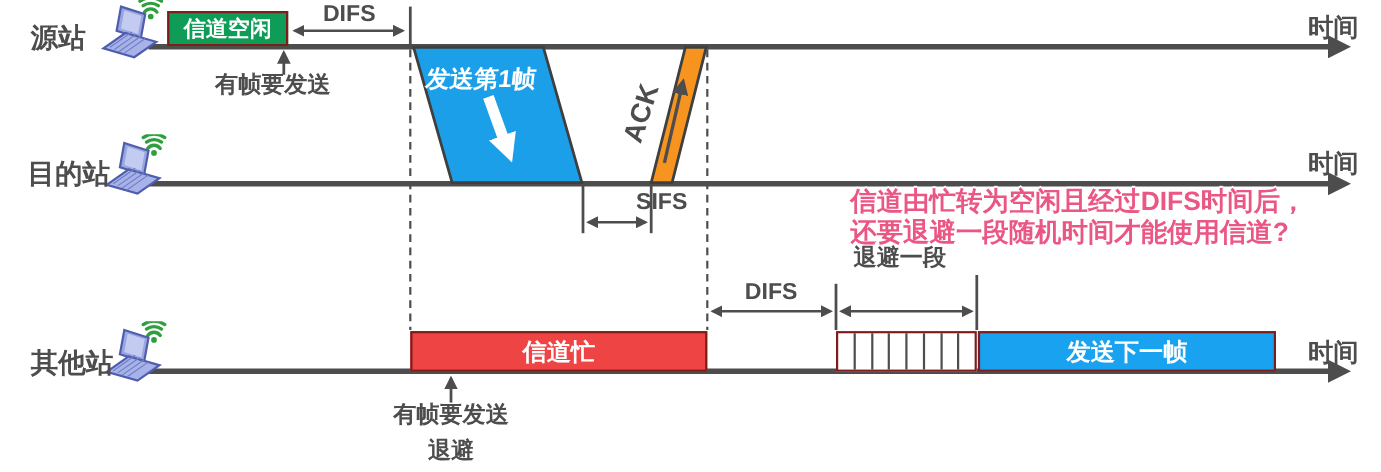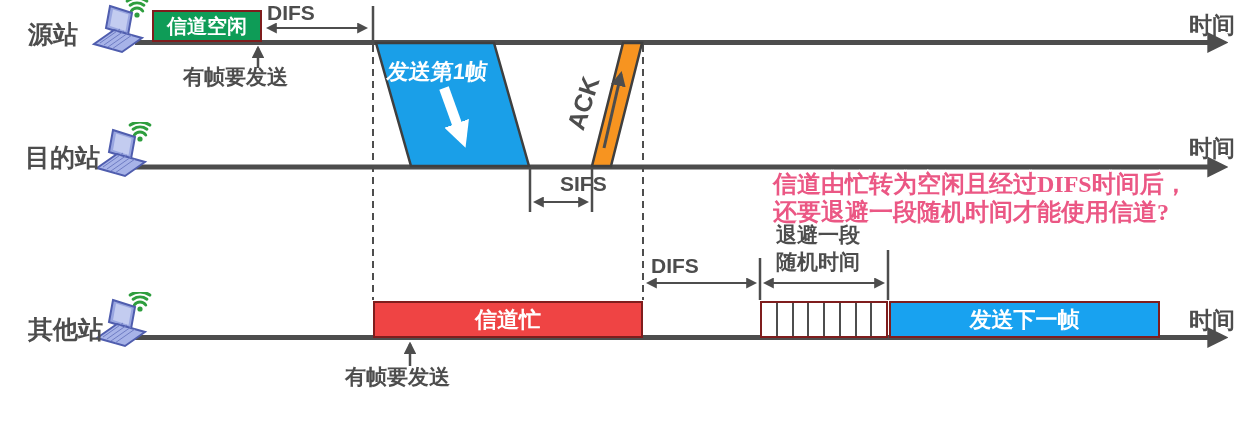--- a/index.html
+++ b/index.html
@@ -4,38 +4,38 @@
 <style>
   html,body{margin:0;padding:0;background:#fff;}
   #stage{
     position:relative;width:1255px;height:429px;background:#fff;overflow:hidden;
     font-family:"Liberation Sans","DejaVu Sans",sans-serif;color:#4d4d4d;
   }
   .abs{position:absolute;}
   .lbl{font-weight:bold;color:#4d4d4d;white-space:nowrap;}
   .station-label{font-size:25px;}
   .time-label{font-size:23px;width:52px;text-align:right;}
-  .dim-label{font-size:21px;}
+  .dim-label{font-size:21px;text-align:center;}
   .box{position:absolute;display:flex;align-items:center;justify-content:center;
        box-sizing:border-box;border:2px solid #7f1d1d;font-weight:bold;color:#fff;}
   .green-box{left:152px;top:10px;width:110px;height:32px;background:#0e9c57;font-size:20px;}
   .red-box{left:373px;top:301px;width:270px;height:37px;background:#ef4444;font-size:22px;}
   .nextframe-box{left:889px;top:301px;width:271px;height:37px;background:#18a2f0;font-size:22px;text-align:center;}
   .hatch-box{left:760px;top:301px;width:128px;height:37px;background:#fff;
              display:flex;align-items:stretch;justify-content:flex-start;padding:0;}
   .hatch-cell{flex:1;border-right:2px solid #4d4d4d;}
   .hatch-cell:last-child{border-right:none;}
   .send-frame-label{left:387px;top:57px;font-size:22px;color:#fff;font-weight:bold;
                     transform:skewX(-6deg);}
   .ack-label{left:553px;top:84px;width:64px;font-size:25px;font-weight:bold;
              transform:rotate(-72deg);transform-origin:center;}
   .note{left:773px;top:170px;font-size:24px;font-weight:bold;color:#eb5784;
         line-height:28px;white-space:nowrap;
         text-shadow:-2px 0 0 #fff,2px 0 0 #fff,0 -2px 0 #fff,0 2px 0 #fff,
-                    -1px -1px 0 #fff,1px -1px 0 #fff,-1px 1px 0 #fff,1px 1px 0 #fff;font-family:Liberation Serif, serif;}
+                    -1px -1px 0 #fff,1px -1px 0 #fff,-1px 1px 0 #fff,1px 1px 0 #fff;}
   .backoff-note{left:776px;top:221px;font-size:21px;font-weight:bold;line-height:27px;}
   svg{display:block;}
 </style>
 </head>
 <body>
 
 <div id="stage">
 
   <svg class="abs" style="left:0;top:0;" width="1255" height="429" viewBox="0 0 1255 429">
     <defs>
@@ -152,19 +152,19 @@
   <div class="abs lbl ack-label">ACK</div>
   <div class="abs lbl dim-label" style="left:560px;top:172px;width:83px;">SIFS</div>
 
   <div class="abs note">
     <div>信道由忙转为空闲且经过DIFS时间后，</div>
     <div>还要退避一段随机时间才能使用信道?</div>
   </div>
 
   <div class="abs lbl backoff-note">
     <div>退避一段</div>
-    <div>随机时间</div>
   </div>
 
   <div class="abs lbl dim-label" style="left:651px;top:254px;width:100px;">DIFS</div>
   <div class="abs lbl dim-label" style="left:345px;top:363px;width:130px;">有帧要发送</div>
+  <div class="abs lbl dim-label" style="left:345px;top:395px;width:130px;">退避</div>
 
 </div>
 
 </body></html>

